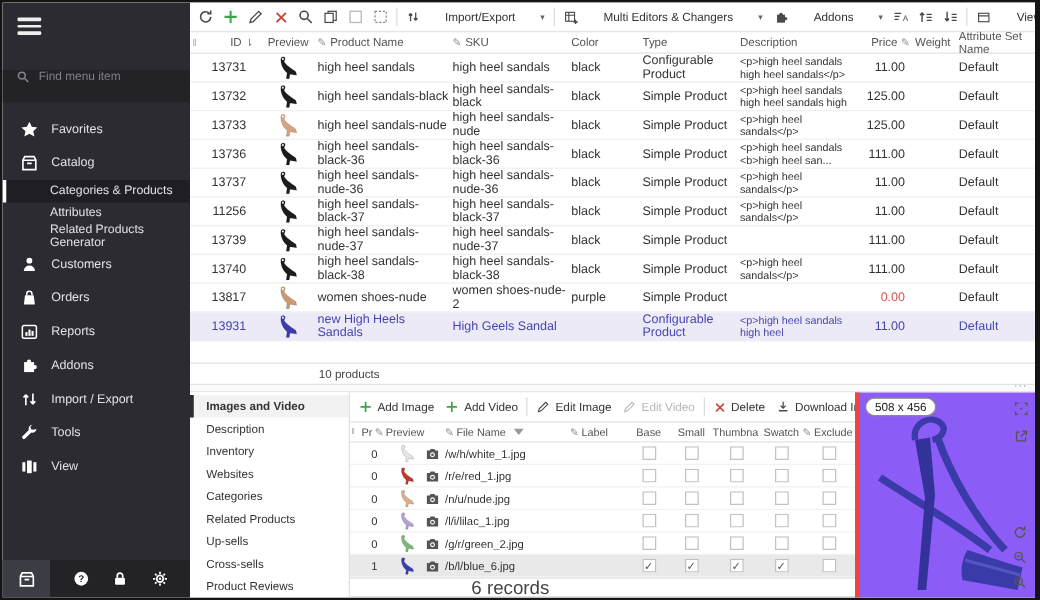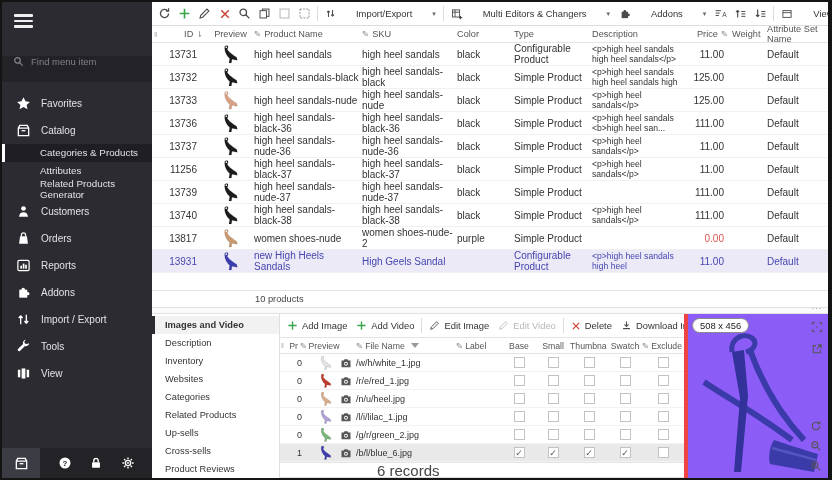--- a/index.html
+++ b/index.html
@@ -777,21 +777,21 @@
                 <path stroke="rgba(0,0,0,0.3)" stroke-width="0.6" d="M7.2 2.6 C9.2 0.8 11.6 1.8 10.9 3.9 L10 6.2 C13.8 11.4 18.6 13.4 20.8 15.3 L21.5 18.6 L15.4 17.5 L14.7 21.6 L12 21.6 L12.8 16.5 C9 13.2 6.4 8.2 7.2 2.6 Z" fill="#dcae8c"></path>
               </svg>
             </div>
             <div>
               <svg width="12" height="12" viewBox="0 0 16 16">
                 <path d="M2 4.5h3l1-1.6h4l1 1.6h3v9H2z" fill="#555"></path>
                 <circle cx="8" cy="9" r="2.6" fill="#fff"></circle>
                 <circle cx="8" cy="9" r="1.4" fill="#555"></circle>
               </svg>
             </div>
-            <div>/n/u/heel.jpg</div>
+            <div>/n/u/nude.jpg</div>
             <div></div>
             <div class="cbcell">
               <span class="cb"></span>
             </div>
             <div class="cbcell">
               <span class="cb"></span>
             </div>
             <div class="cbcell">
               <span class="cb"></span>
             </div>

